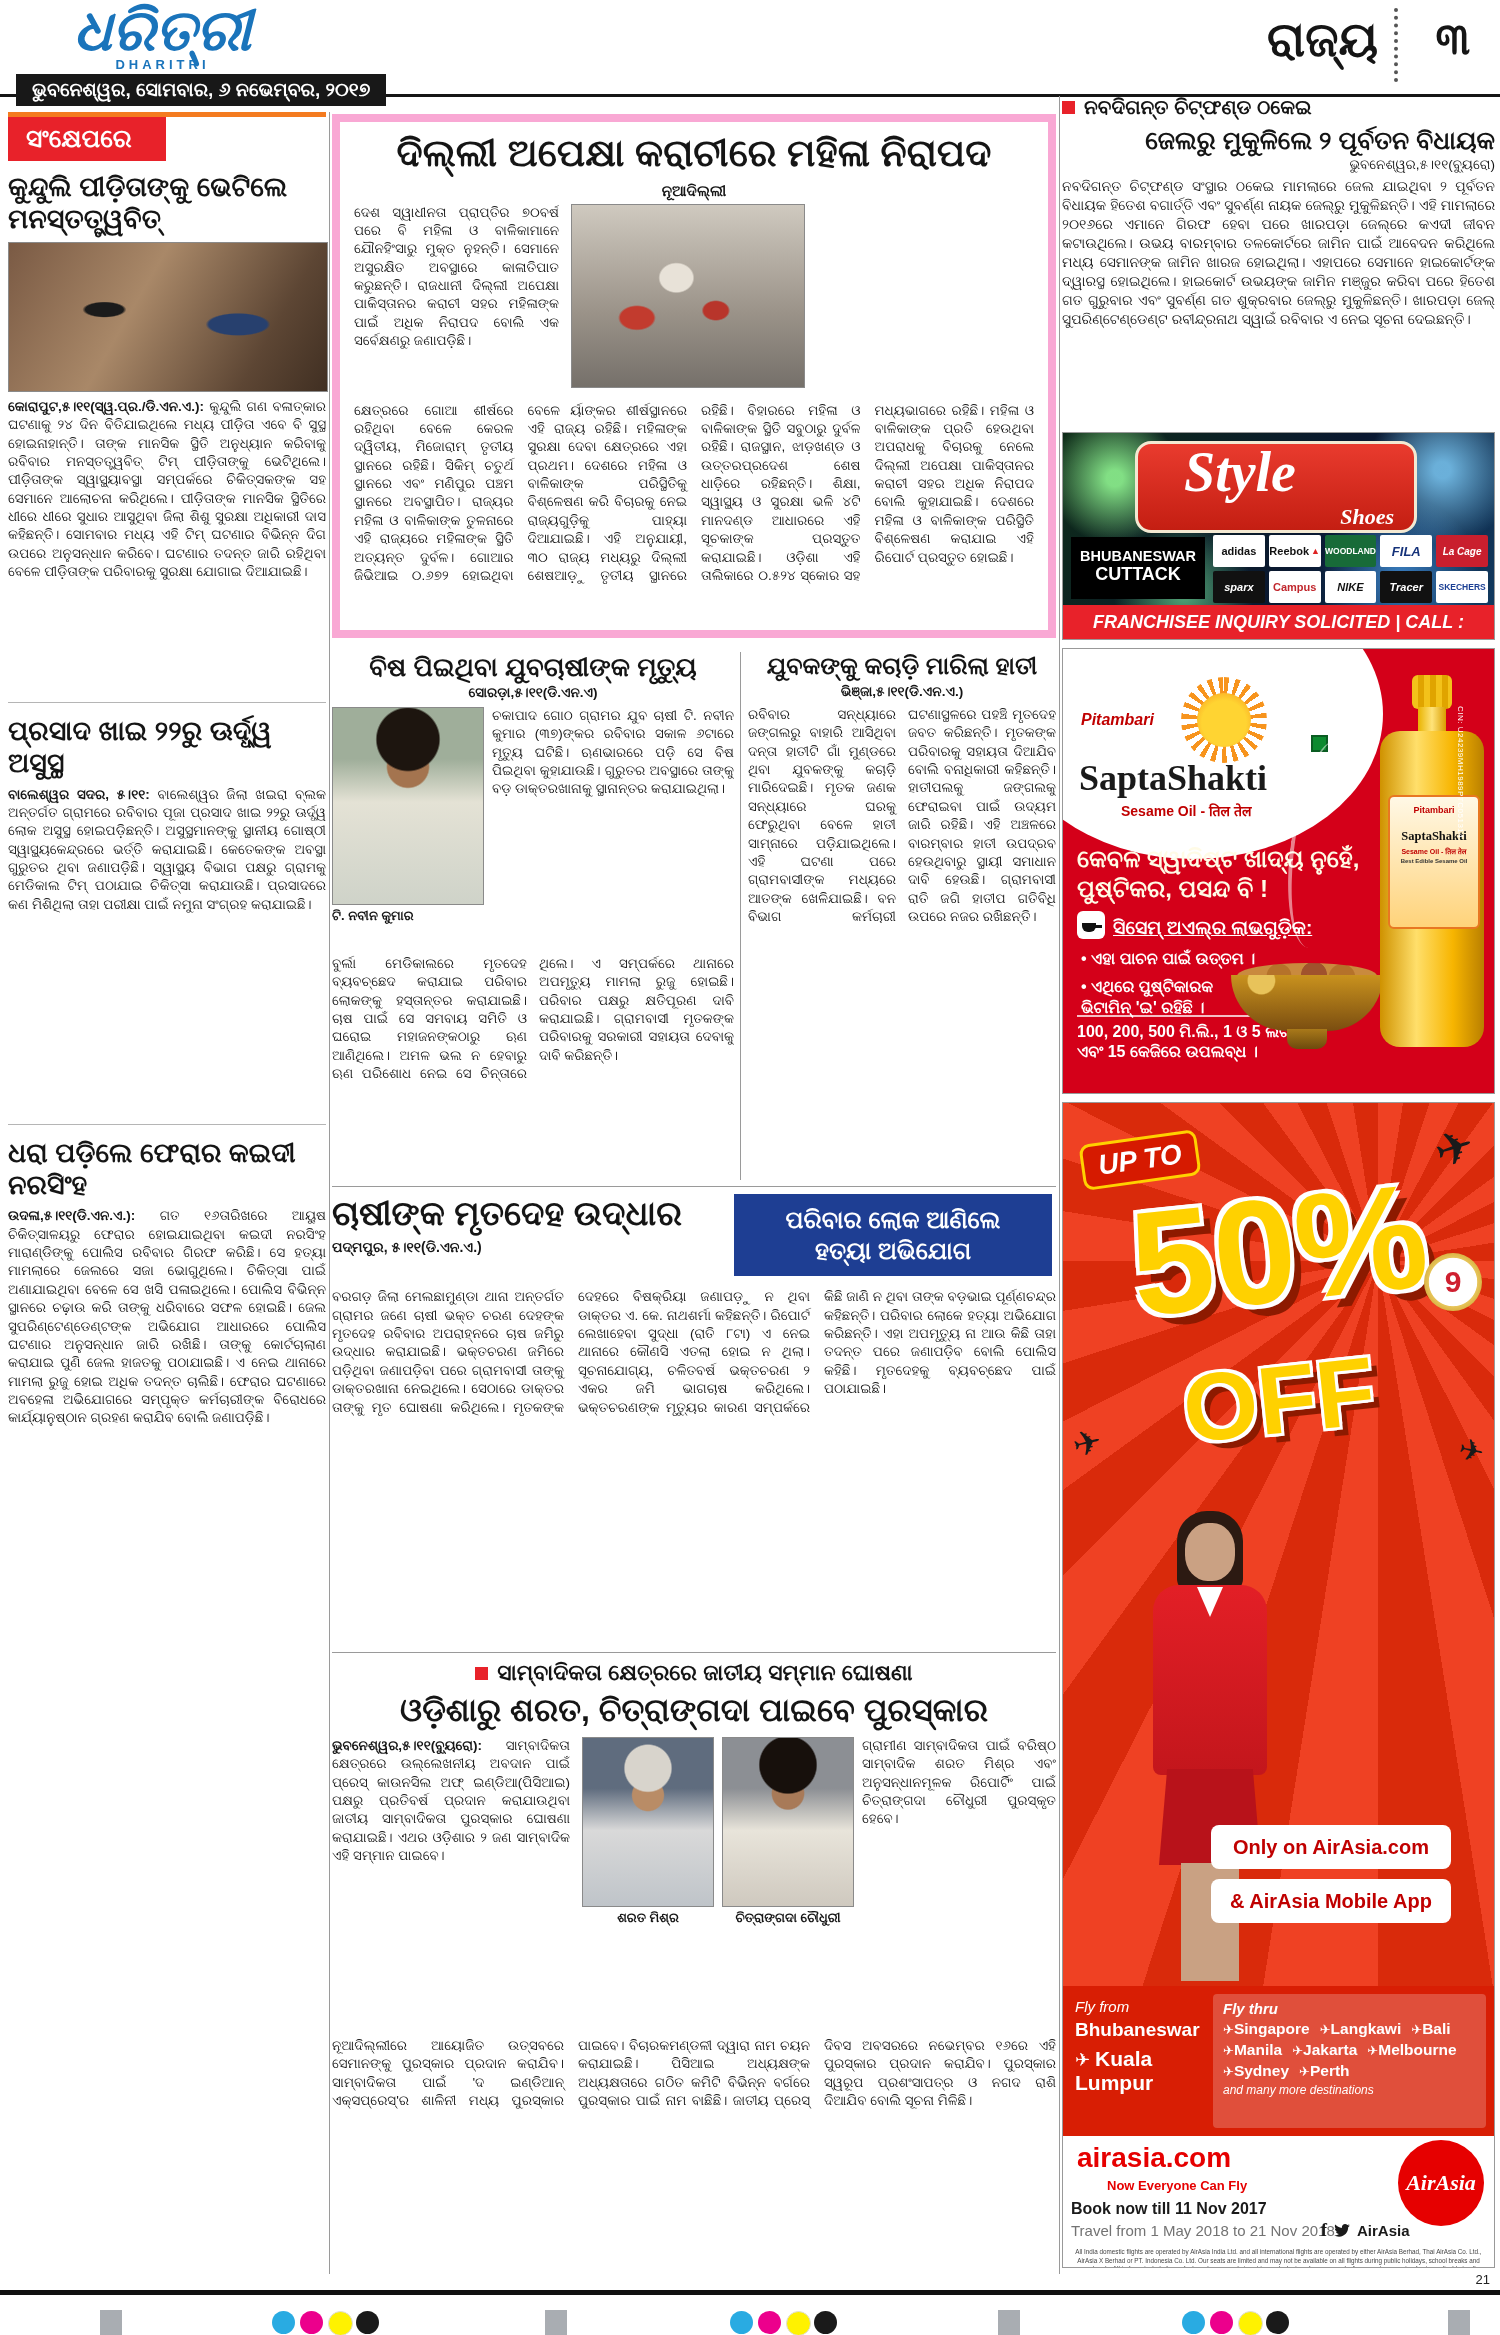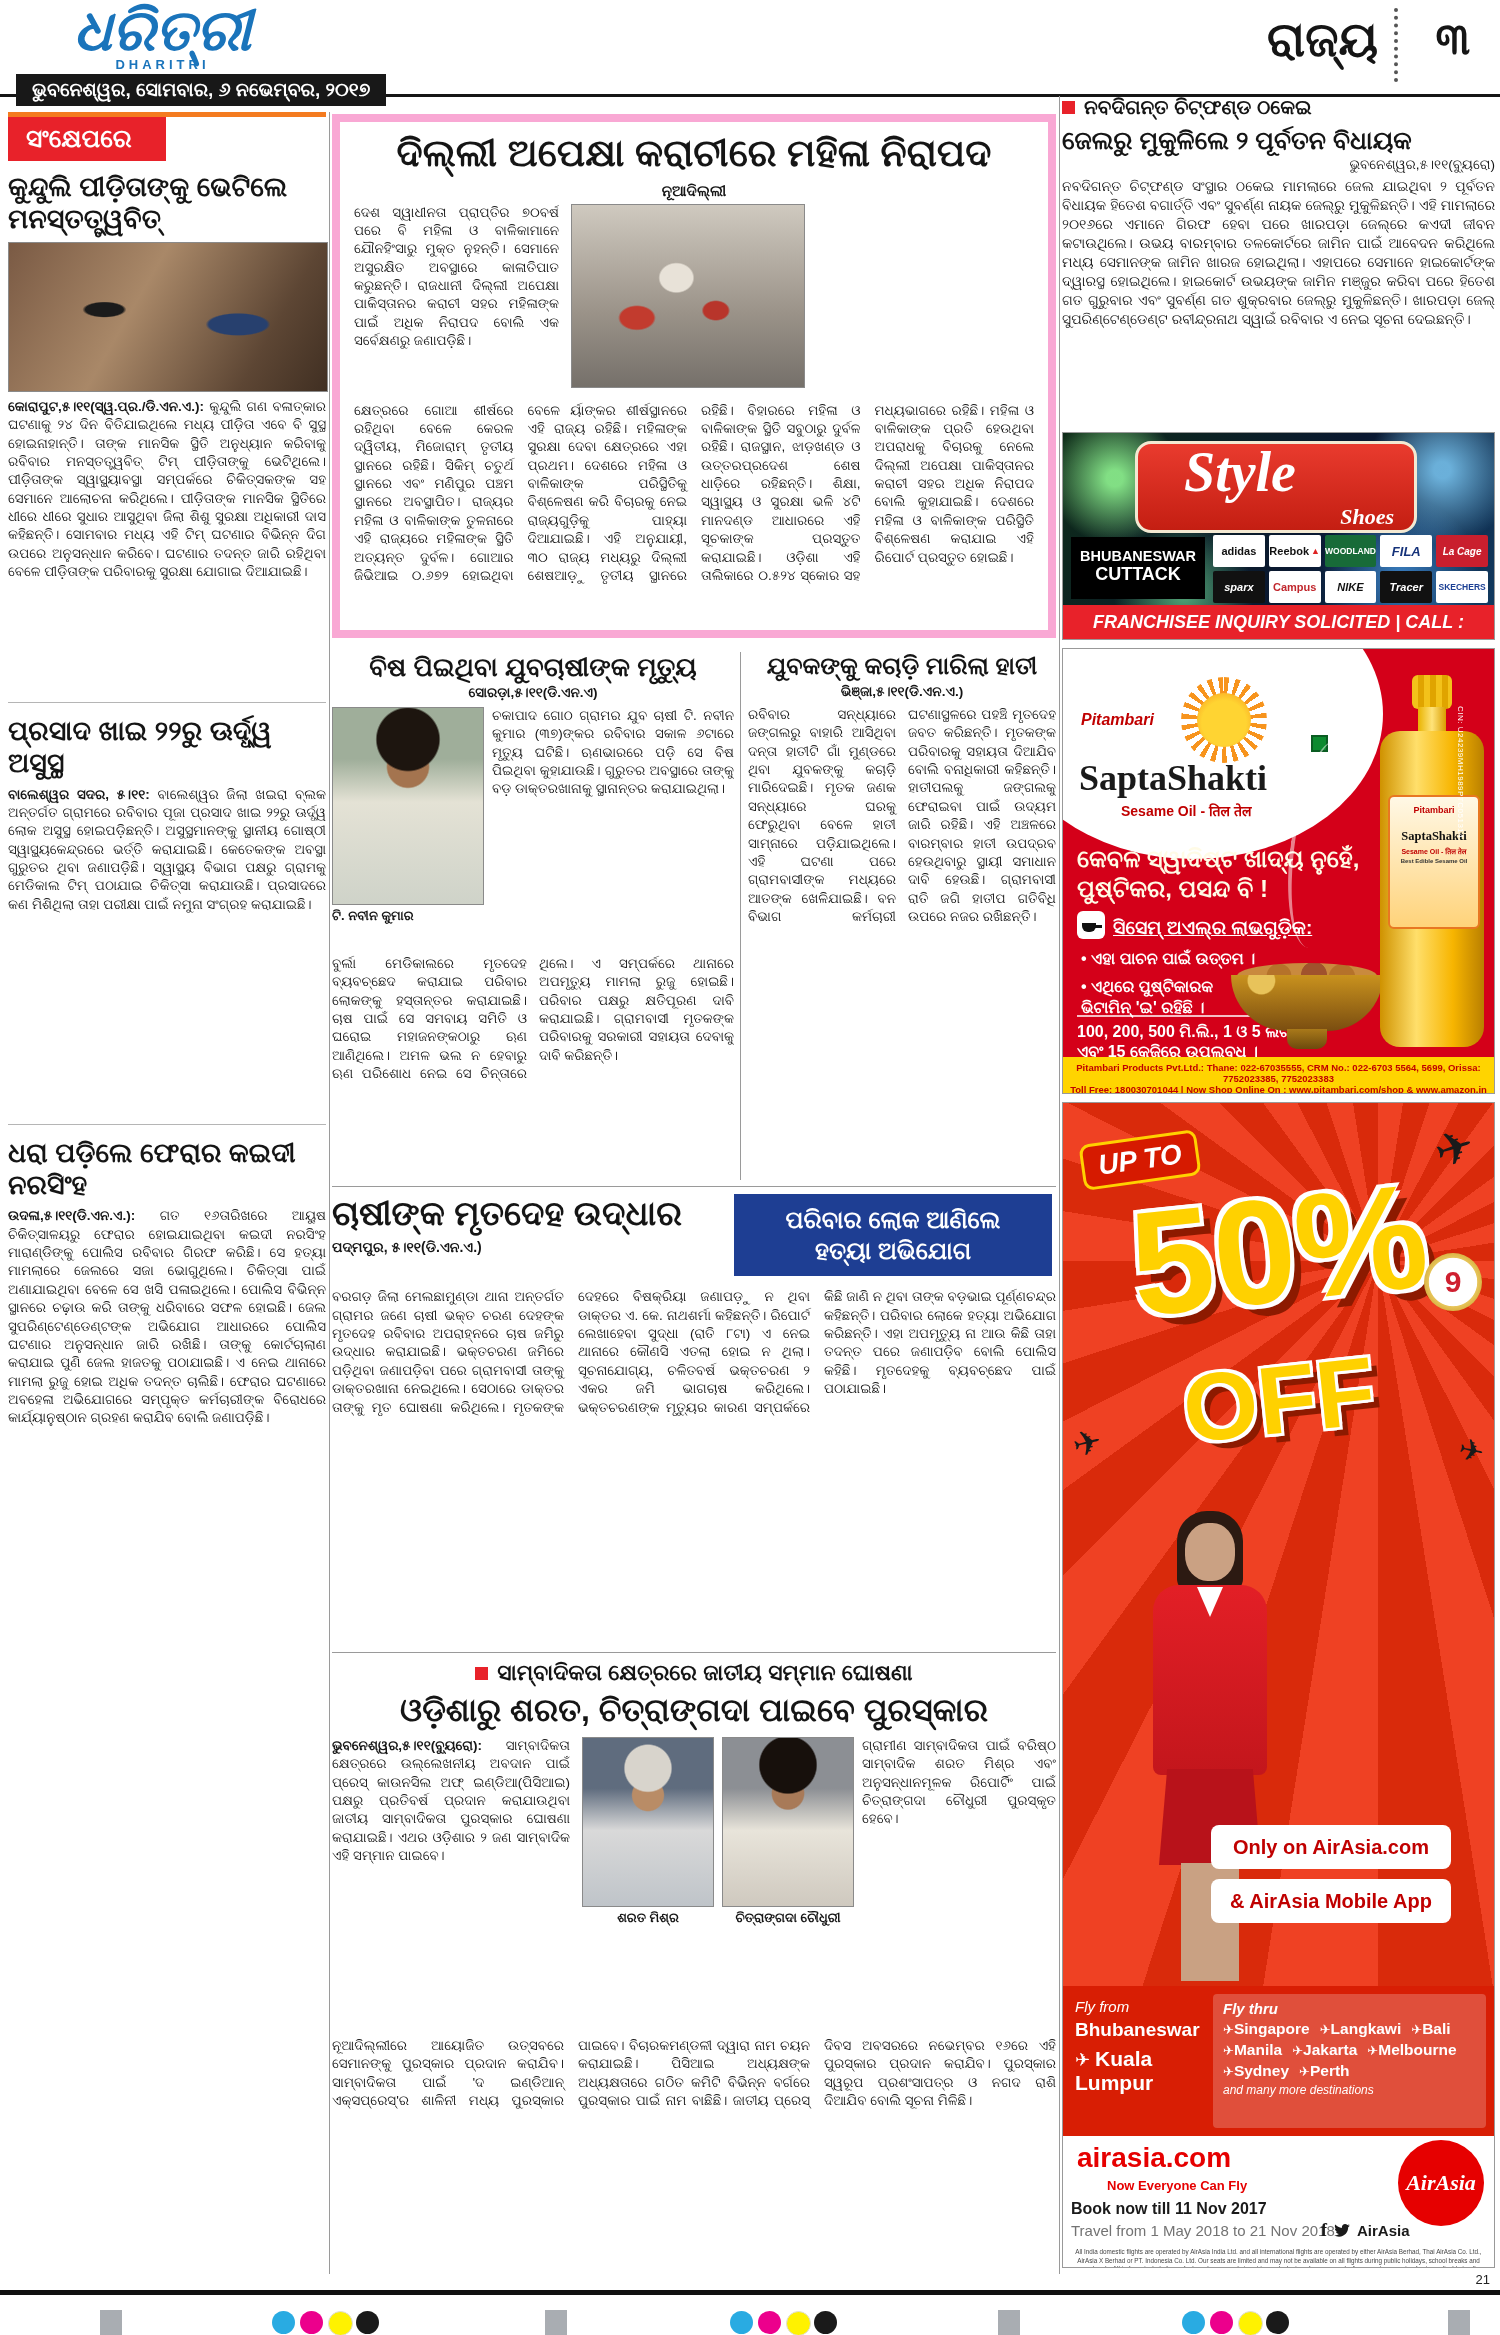--- a/index.html
+++ b/index.html
@@ -79,21 +79,21 @@
                 linear-gradient(180deg,#5f6c7e 30%,#d9d9d9 55%,#bfc4c9);}
   .portrait3{width:130px;height:168px;
      background:radial-gradient(circle at 50% 16%, #17100c 0 18%, transparent 19%),
                 radial-gradient(circle at 50% 33%, #a87a58 0 12%, transparent 13%),
                 linear-gradient(180deg,#8c8f94 30%,#e8e4da 55%,#cfc9bf);}
   .s5colR{flex:1;height:292px;}
   .s5bottom{margin-top:8px;column-count:3;column-gap:14px;height:212px;}
   
   .jail{left:1062px;top:96px;width:433px;}
   .jail .kicker{text-align:left;font-size:20px;}
-  .jailh{font-size:25px;font-weight:bold;margin:6px 0 2px 0;line-height:1.2;}
+  .jailh{font-size:25px;font-weight:bold;margin:6px 0 2px 0;line-height:1.2;text-align:right;}
   .jail .dline{font-size:13.5px;font-weight:normal;text-align:right;margin-bottom:4px;}
   .jailbody{height:222px;font-size:14px;}
   
   .stylead{left:1062px;top:432px;width:433px;height:208px;border:1px solid #999;box-sizing:border-box;
      background:
        radial-gradient(circle at 12% 22%, rgba(150,255,150,.85) 0 2%, transparent 16%),
        radial-gradient(circle at 88% 18%, rgba(130,210,255,.8) 0 2%, transparent 18%),
        radial-gradient(circle at 78% 70%, rgba(80,170,255,.6) 0 2%, transparent 22%),
        radial-gradient(circle at 28% 78%, rgba(130,255,170,.55) 0 2%, transparent 20%),
        linear-gradient(120deg,#0e2b18,#0a1830 55%,#123c63);}
@@ -422,24 +422,20 @@
       <div class="bneck"></div>
       <div class="bbody"></div>
       <div class="blabel">
         <div class="lm">Pitambari</div>
         <div class="lp">SaptaShakti</div>
         <div class="ls">Sesame Oil - तिल तेल</div>
         <div class="lb">Best Edible Sesame Oil</div>
       </div>
     </div>
     <div class="cinv">CIN: U24239MH1989PTC051314.</div>
-    <div class="pitstrip">
-      <div class="l1">Pitambari Products Pvt.Ltd.: Thane: 022-67035555, CRM No.: 022-6703 5564, 5699, Orissa: 7752023385, 7752023383</div>
-      <div class="l2">Toll Free: 180030701044 | Now Shop Online On : www.pitambari.com/shop &amp; www.amazon.in</div>
-    </div>
   </div>
 
   <div class="abs air">
     <div class="rays"></div>
     <div class="plane p1"></div>
     <div class="plane p2"></div>
     <div class="plane p3"></div>
     <div class="upto">UP TO</div>
     <div class="fifty">50%</div>
     <div class="off">OFF</div>

